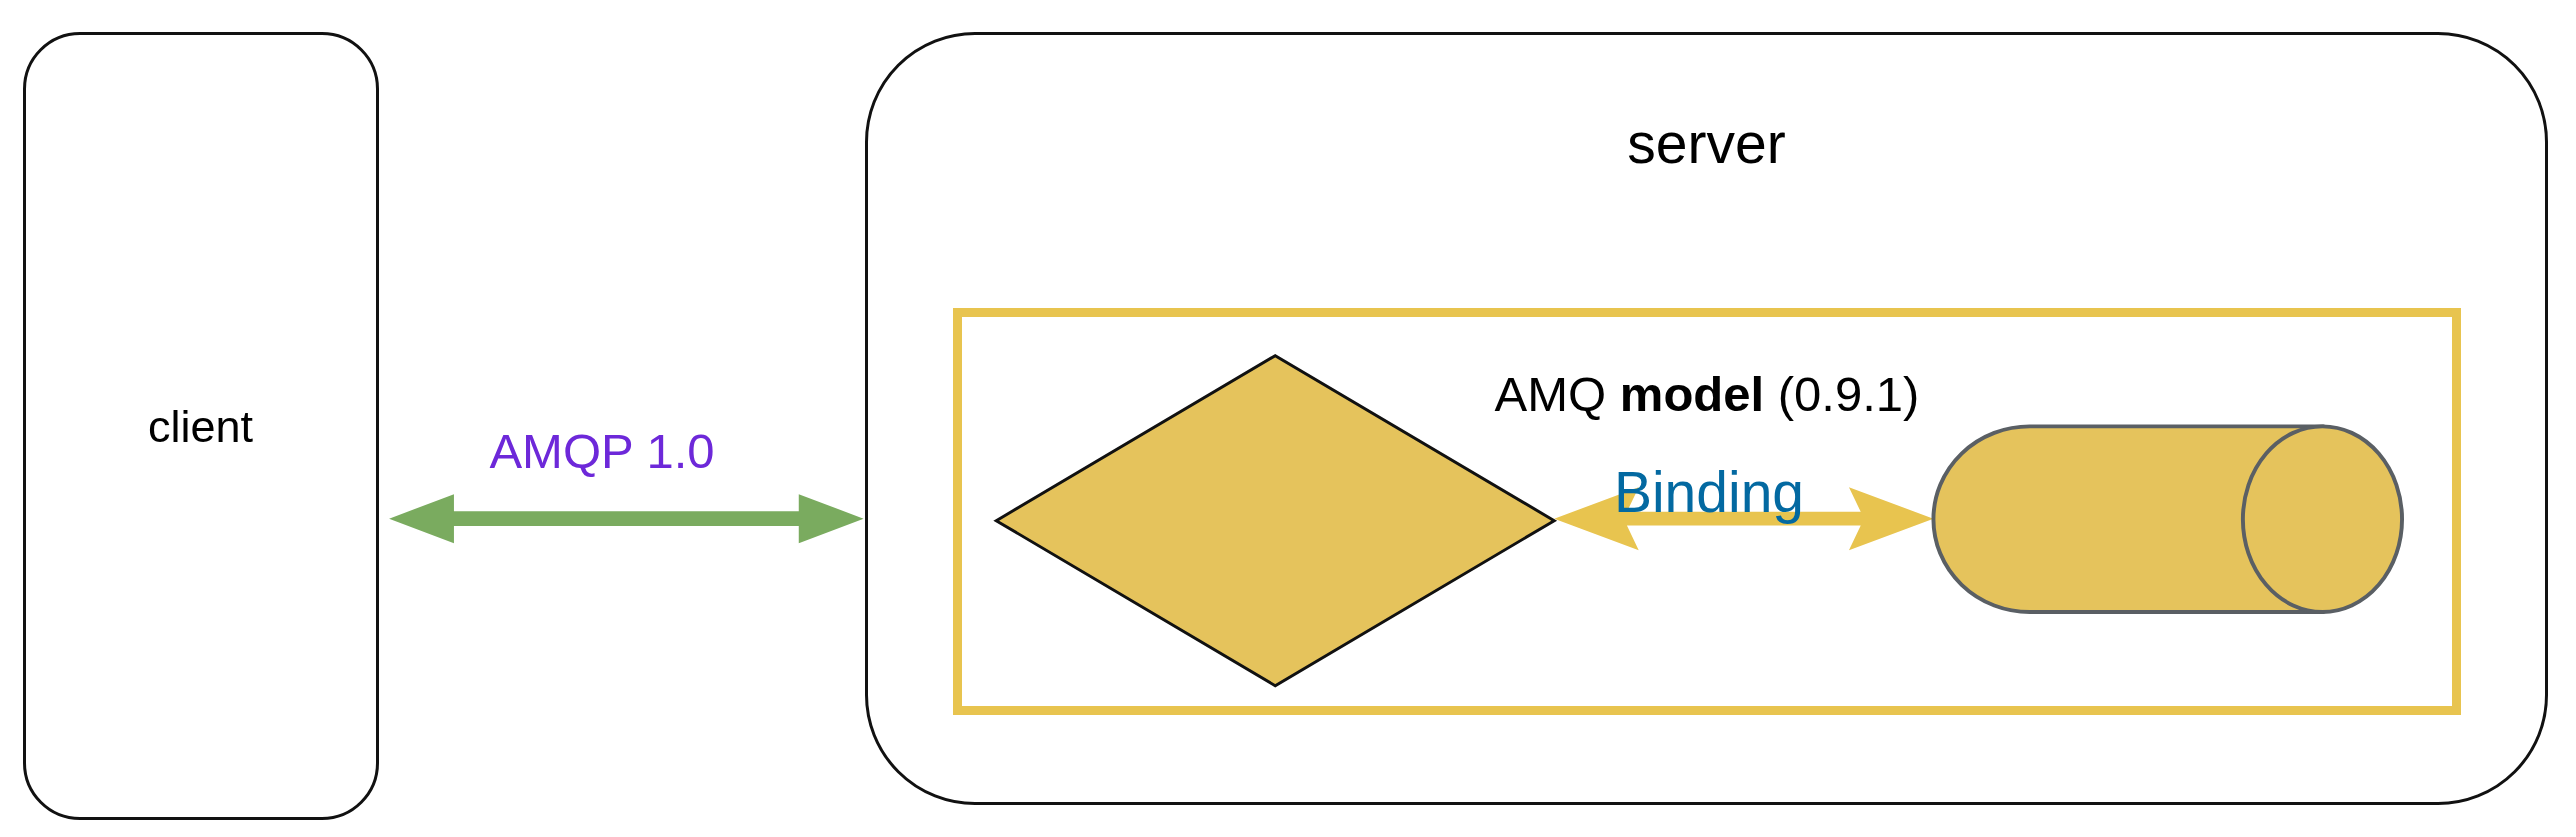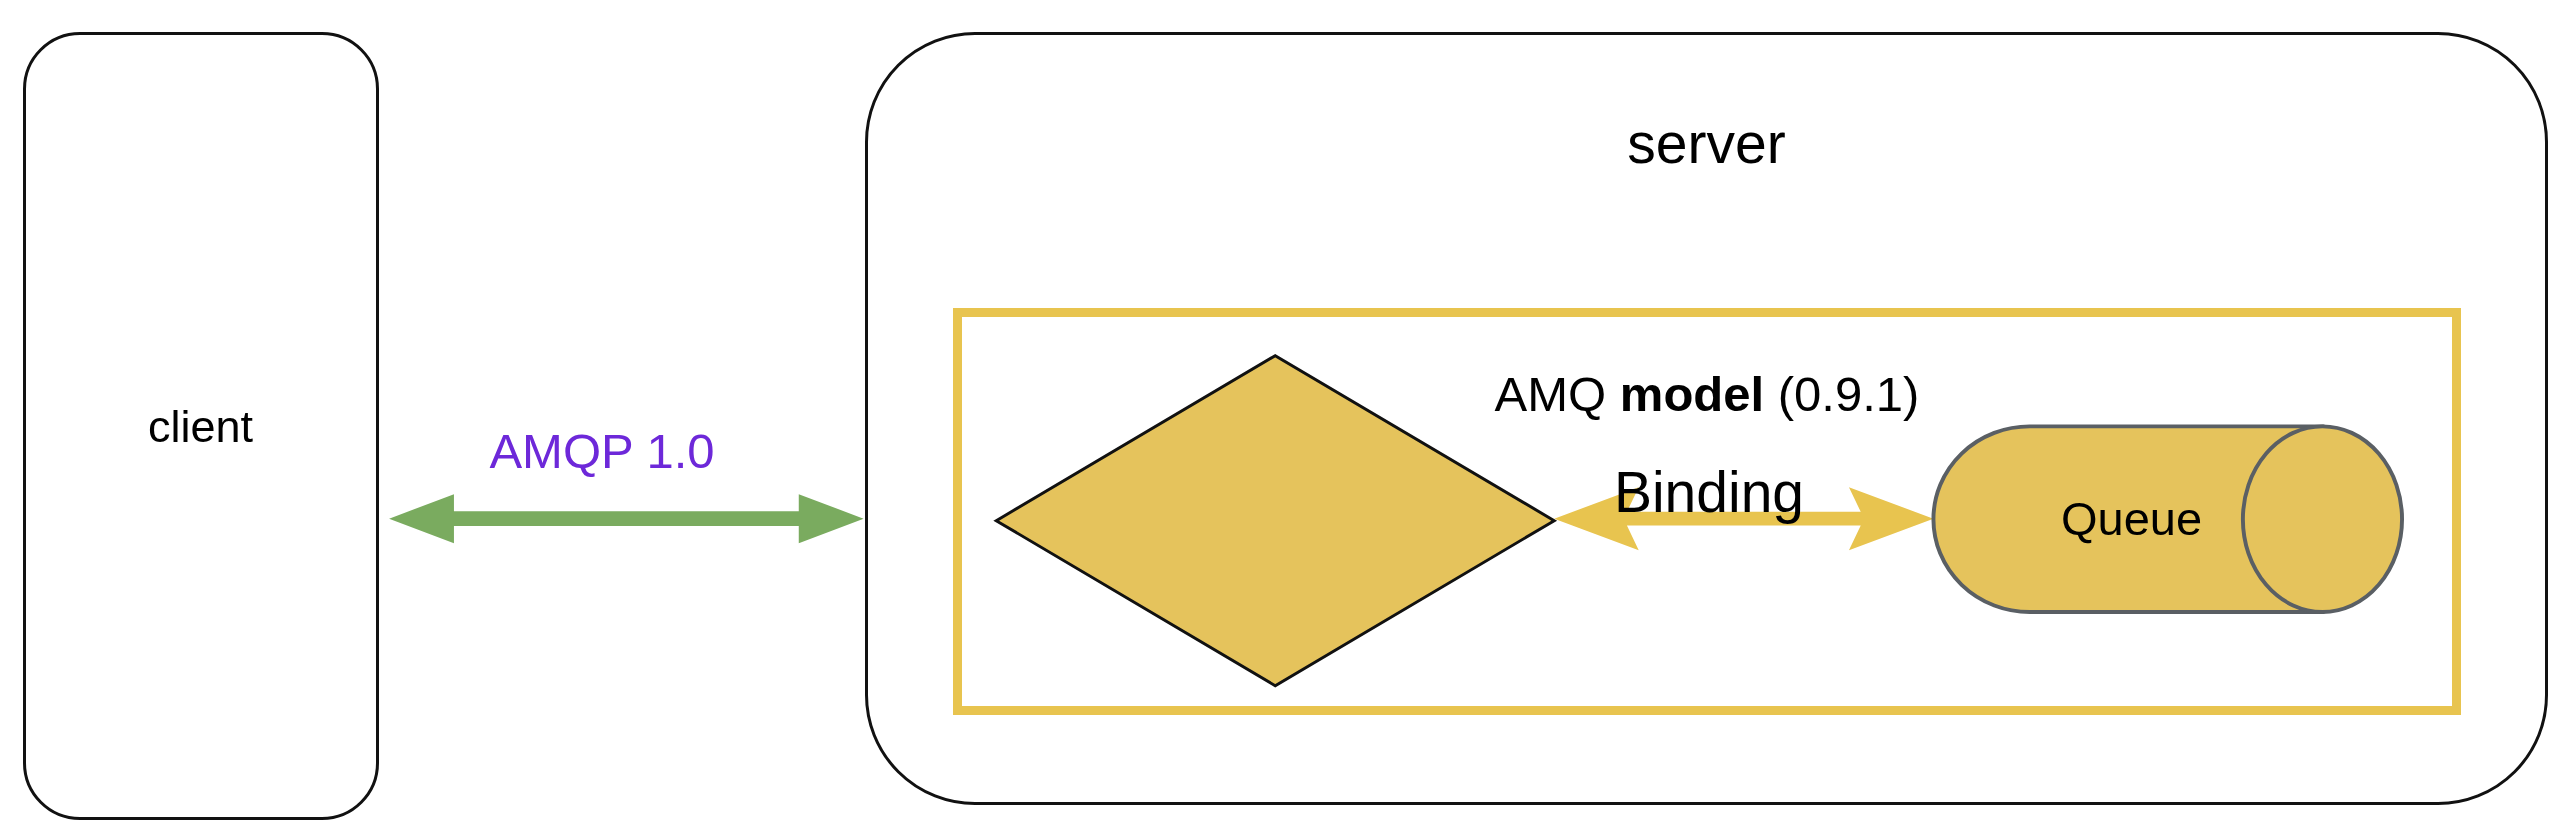--- a/index.html
+++ b/index.html
@@ -19,21 +19,21 @@
   }
   .amq-box{
     left:953px;top:308px;width:1508px;height:407px;
     border:9.8px solid #E8C44F;
   }
   .lbl{position:absolute;text-align:center;white-space:nowrap;}
   .client-label{font-size:45px;line-height:57px;}
   .server-label{left:865px;width:1683px;top:115px;font-size:57px;line-height:57px;text-align:center;}
   .amq-title{left:953px;width:1508px;top:350px;font-size:49px;line-height:49px;margin-top:20px;}
   .amqp-label{left:390px;width:424px;top:427px;font-size:49px;line-height:49px;color:#6d28d9;}
-  .binding-label{left:1555px;width:308px;top:464px;font-size:57px;line-height:57px;color:#000000;}
+  .binding-label{left:1555px;width:308px;top:464px;font-size:57px;line-height:57px;color:#0369a1;}
   .exchange-label{left:996px;width:558px;top:495px;font-size:47px;line-height:47px;}
   .queue-label{left:1933px;width:397px;top:495px;font-size:47px;line-height:47px;}
   svg.overlay{position:absolute;left:0;top:0;pointer-events:none;}
   b{font-weight:bold;}
 </style>
 </head>
 <body>
 
 <div class="canvas">
 
@@ -60,16 +60,15 @@
 
   <div class="lbl server-label">server</div>
 
   <div class="lbl amq-title"><span>AMQ </span><b>model</b><span> (0.9.1)</span></div>
 
   <div class="lbl amqp-label">AMQP 1.0</div>
 
   <div class="lbl binding-label">Binding</div>
 
 
-  <div class="lbl queue-label">Queue</div>
 
 </div>
 
 
 </body></html>

